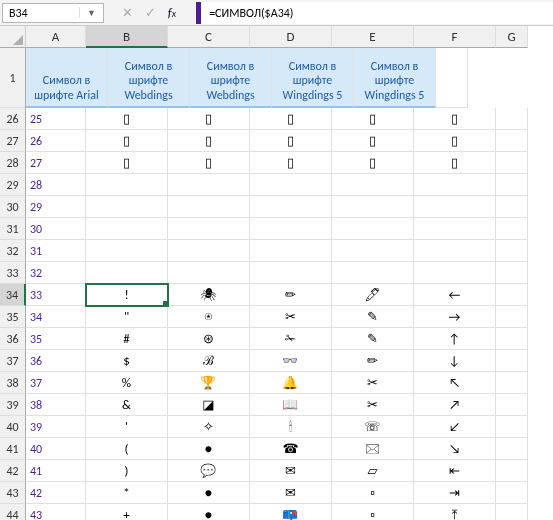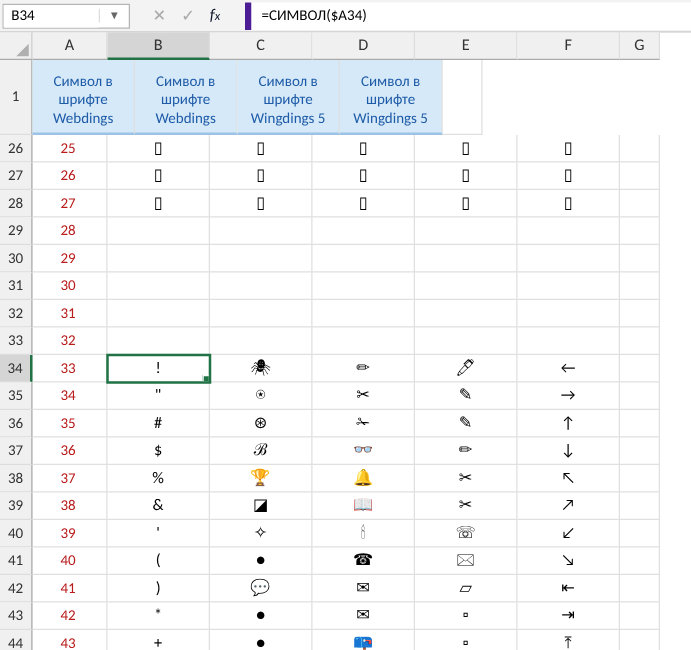--- a/index.html
+++ b/index.html
@@ -129,22 +129,22 @@
     font-weight: 500;
     display: flex;
     align-items: flex-end;
     justify-content: center;
     text-align: center;
     padding-bottom: 4px;
     line-height: 1.2;
     border-bottom: 2px solid #9cc3e5;
   }
   .cell.codenum {
-    color: #b91c1c;
-    text-align: center;
+    color: #4c1d95;
+    text-align: left;
     padding-right: 6px;
   }
   .cell.selected {
     outline: 2px solid #217346;
     outline-offset: -1px;
     background: #fff;
     position: relative;
   }
   .cell.selected::after {
     content: "";
@@ -185,20 +185,21 @@
         <div class="col-head wBF">C</div>
         <div class="col-head wBF">D</div>
         <div class="col-head wBF">E</div>
         <div class="col-head wBF">F</div>
         <div class="col-head wG">G</div>
       </div>
   </div>
 
   <div class="row header-row">
     <div class="row-head">1</div>
+    <div class="cell hdr wBF">Символ в шрифте Arial</div>
     <div class="cell hdr wBF">Символ в шрифте Webdings</div>
     <div class="cell hdr wBF">Символ в шрифте Webdings</div>
     <div class="cell hdr wBF">Символ в шрифте Wingdings 5</div>
     <div class="cell hdr wBF">Символ в шрифте Wingdings 5</div>
     <div class="cell wG"></div>
   </div>
 
   <div id="rows">
       <div class="row">
         <div class="row-head">26</div>

